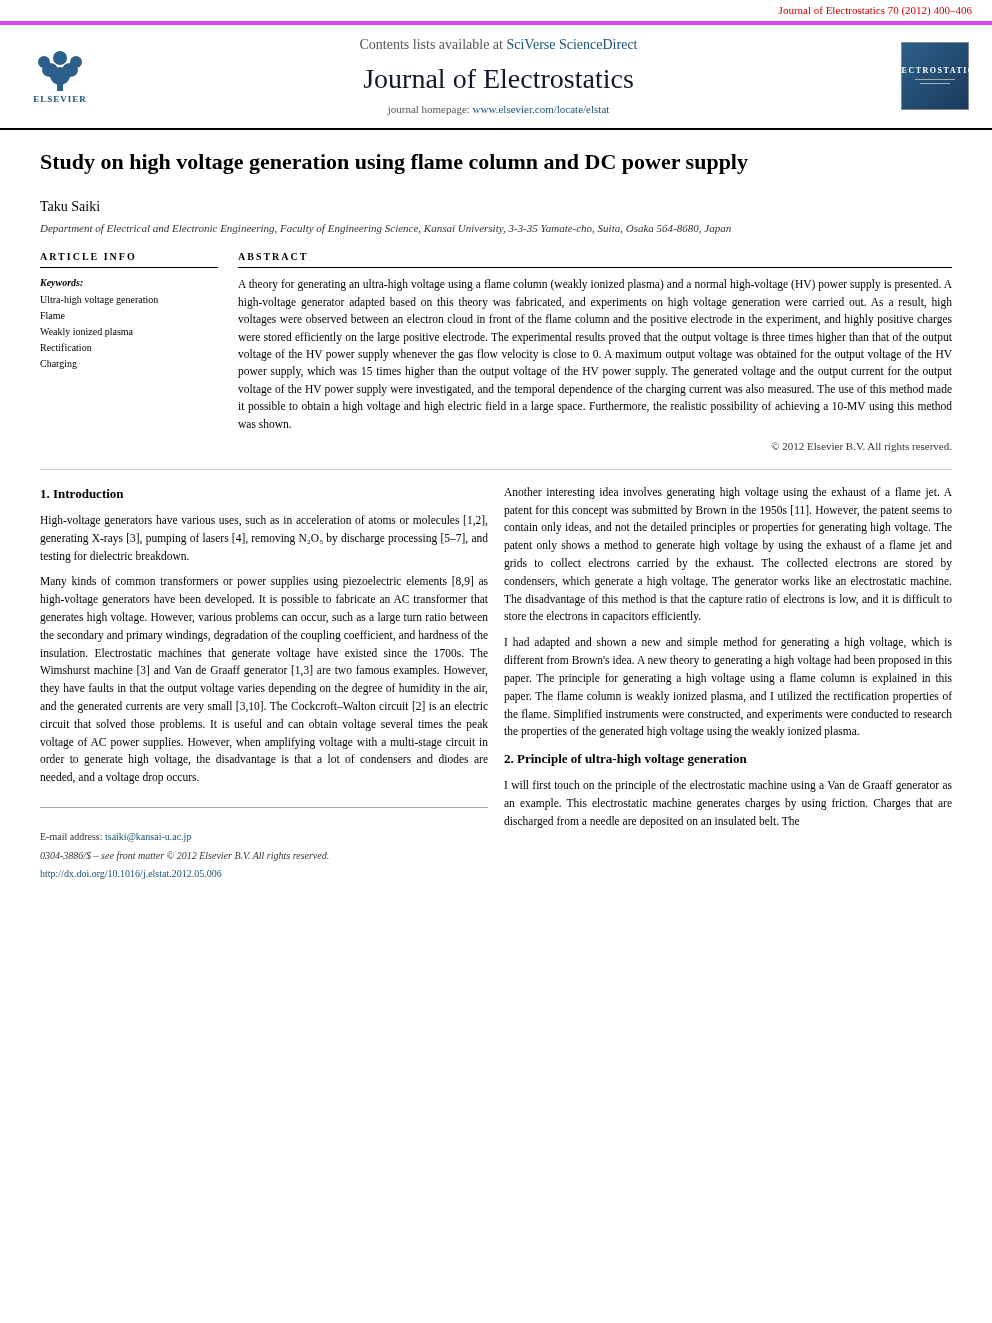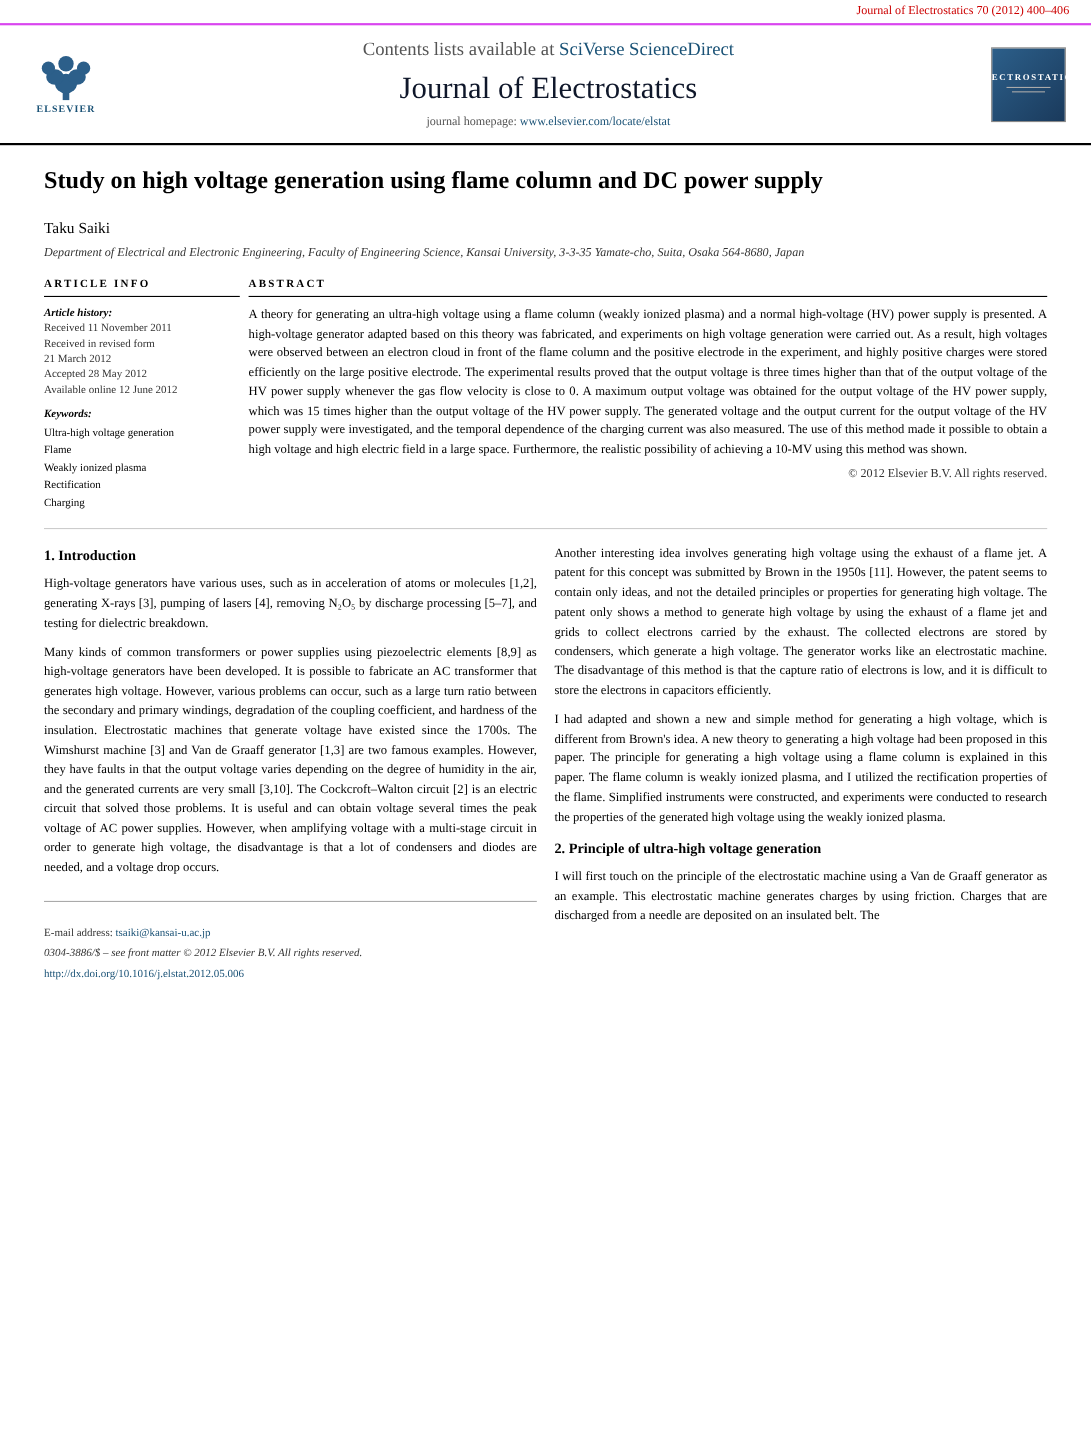--- a/index.html
+++ b/index.html
@@ -10,40 +10,40 @@
       width: 992px;
       min-height: 1323px;
       font-size: 13px;
       line-height: 1.4;
     }
   </style>
 </head>
 <body>
 
 <div>
-  <div style="text-align:right; padding: 3px 20px; font-size:11px; color:#c00; background:#fff; border-bottom:2px solid #d946ef;">
+  <div style="text-align:right; padding: 3px 20px; font-size:11px; color:#c00; background:#fff; border-bottom:4px solid #d946ef;">
     <span>Journal of Electrostatics 70 (2012) 400–406</span>
   </div>
 </div>
 
 <div style="display:flex; align-items:center; padding:10px 20px; border-bottom:2px solid #000; gap:10px;">
   <div style="width:80px; display:flex; flex-direction:column; align-items:center; justify-content:center;">
     <svg width="60" height="45" viewBox="0 0 60 45">
       <rect x="27" y="35" width="6" height="8" fill="#2c5f8a"></rect>
       <ellipse cx="30" cy="28" rx="10" ry="9" fill="#2c5f8a"></ellipse>
       <ellipse cx="20" cy="22" rx="8" ry="7" fill="#2c5f8a"></ellipse>
       <ellipse cx="40" cy="22" rx="8" ry="7" fill="#2c5f8a"></ellipse>
       <ellipse cx="14" cy="14" rx="6" ry="6" fill="#2c5f8a"></ellipse>
       <ellipse cx="46" cy="14" rx="6" ry="6" fill="#2c5f8a"></ellipse>
       <ellipse cx="30" cy="10" rx="7" ry="7" fill="#2c5f8a"></ellipse>
     </svg>
     <span style="font-size:9px; color:#1a5276; font-weight:bold; letter-spacing:1px;">ELSEVIER</span>
   </div>
   <div style="flex:1; text-align:center;">
-    <div style="font-size:17px; color:#555; margin-bottom:4px;">
+    <div style="font-size:14px; color:#555; margin-bottom:4px;">
       <span>Contents lists available at</span>
       <a href="#" style="color:#1a5276; text-decoration:none;">SciVerse ScienceDirect</a>
     </div>
     <div style="font-size:28px; font-family:'Times New Roman',serif; color:#0f172a; margin:4px 0;">Journal of Electrostatics</div>
     <div style="font-size:11px; color:#555;">
       <span>journal homepage:</span>
       <a href="#" style="color:#1a5276; text-decoration:none;">www.elsevier.com/locate/elstat</a>
     </div>
   </div>
   <div style="width:75px; display:flex; align-items:center; justify-content:center;">
@@ -53,31 +53,23 @@
       <div style="width:30px; height:1px; background:#aaa; margin-bottom:3px;"></div>
     </div>
   </div>
 </div>
 
 <div style="padding:18px 40px;">
   <div style="font-size:22px; font-weight:bold; font-family:Liberation Serif, serif; margin-bottom:21px; line-height:1.3;">Study on high voltage generation using flame column and DC power supply</div>
   <div style="font-size:14px; margin-bottom:4px;">Taku Saiki</div>
   <div style="font-size:11px; font-style:italic; color:#333; margin-bottom:14px;">Department of Electrical and Electronic Engineering, Faculty of Engineering Science, Kansai University, 3-3-35 Yamate-cho, Suita, Osaka 564-8680, Japan</div>
 
-  <div style="display:flex; gap:8px; ">
+  <div style="display:flex; gap:20px; ">
     <div style="width:178px; flex-shrink:0;">
       <div style="font-size:10px; font-weight:bold; letter-spacing:2px; border-bottom:1px solid #000; padding-bottom:3px; margin-bottom:8px;">ARTICLE INFO</div>
-      <div style="margin-bottom:8px;">
-        <span style="font-size:10px; font-style:italic; font-weight:bold; display:block;">Article history:</span>
-        <span style="font-size:10px; color:#333; display:block;">Received 11 November 2011</span>
-        <span style="font-size:10px; color:#333; display:block;">Received in revised form</span>
-        <span style="font-size:10px; color:#333; display:block;">21 March 2012</span>
-        <span style="font-size:10px; color:#333; display:block;">Accepted 28 May 2012</span>
-        <span style="font-size:10px; color:#333; display:block;">Available online 12 June 2012</span>
-      </div>
       <div>
         <span style="font-size:10px; font-style:italic; font-weight:bold; display:block; margin-bottom:2px;">Keywords:</span>
         <span style="font-size:10px; display:block; line-height:1.6;">Ultra-high voltage generation</span>
         <span style="font-size:10px; display:block; line-height:1.6;">Flame</span>
         <span style="font-size:10px; display:block; line-height:1.6;">Weakly ionized plasma</span>
         <span style="font-size:10px; display:block; line-height:1.6;">Rectification</span>
         <span style="font-size:10px; display:block; line-height:1.6;">Charging</span>
       </div>
     </div>
     <div style="flex:1;">

